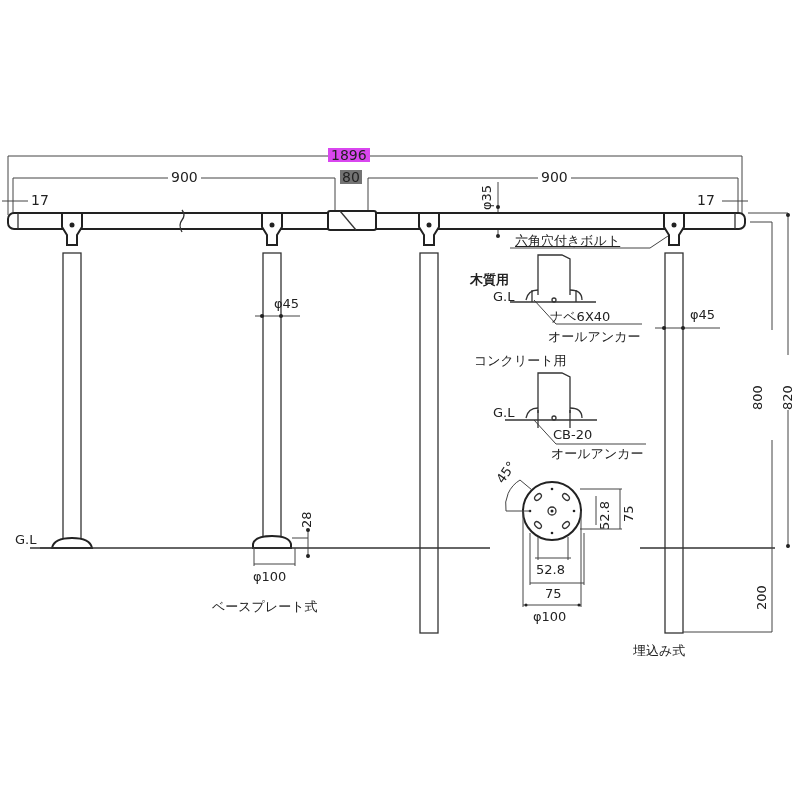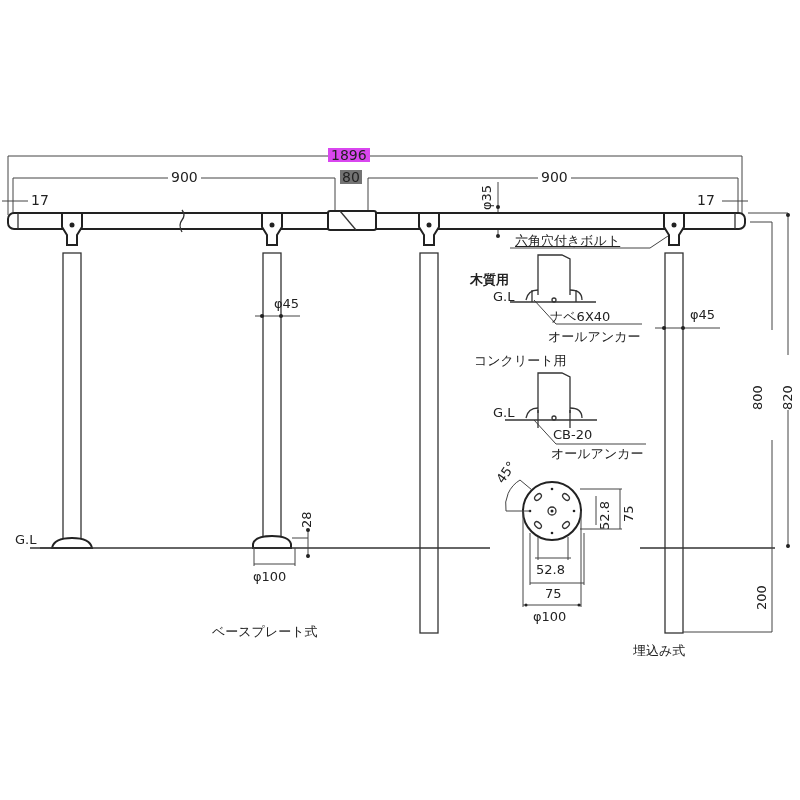--- a/index.html
+++ b/index.html
@@ -188,21 +188,21 @@
 <span class="lbl sm" style="left:553px;top:428px;">CB-20</span>
 <span class="lbl sm" style="left:551px;top:447px;text-align:center;">オールアンカー</span>
 
 <span class="lbl sm vert" style="left:751px;top:410px;">800</span>
 <span class="lbl sm vert" style="left:781px;top:410px;background:#fff;">820</span>
 <span class="lbl sm vert" style="left:755px;top:610px;">200</span>
 
 <span class="lbl sm" style="left:15px;top:533px;">G.L</span>
 <span class="lbl sm vert" style="left:300px;top:528px;">28</span>
 <span class="lbl sm" style="left:253px;top:570px;">φ100</span>
-<span class="lbl sm" style="left:212px;top:625px;">ベースプレート式</span>
+<span class="lbl sm" style="left:212px;top:600px;">ベースプレート式</span>
 <span class="lbl sm" style="left:633px;top:644px;">埋込み式</span>
 
 <span class="lbl sm" style="left:494px;top:478px;transform:rotate(-55deg);transform-origin:left top;">45°</span>
 <span class="lbl sm vert" style="left:598px;top:530px;">52.8</span>
 <span class="lbl sm vert" style="left:622px;top:522px;">75</span>
 <span class="lbl sm" style="left:536px;top:563px;">52.8</span>
 <span class="lbl sm" style="left:545px;top:587px;">75</span>
 <span class="lbl sm" style="left:533px;top:610px;">φ100</span>
 
 </body></html>

